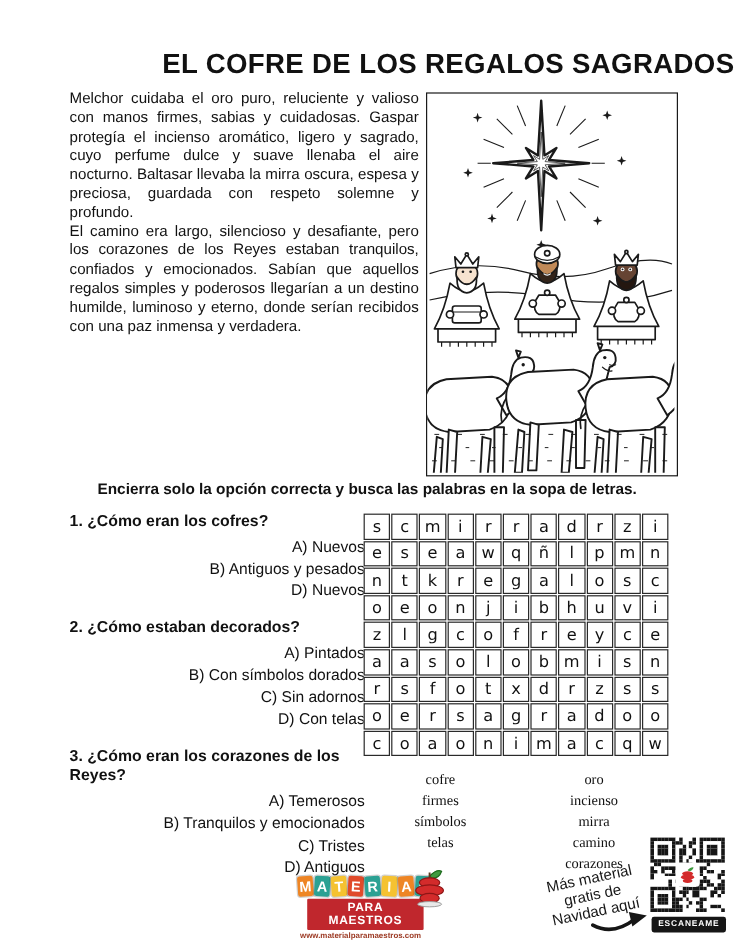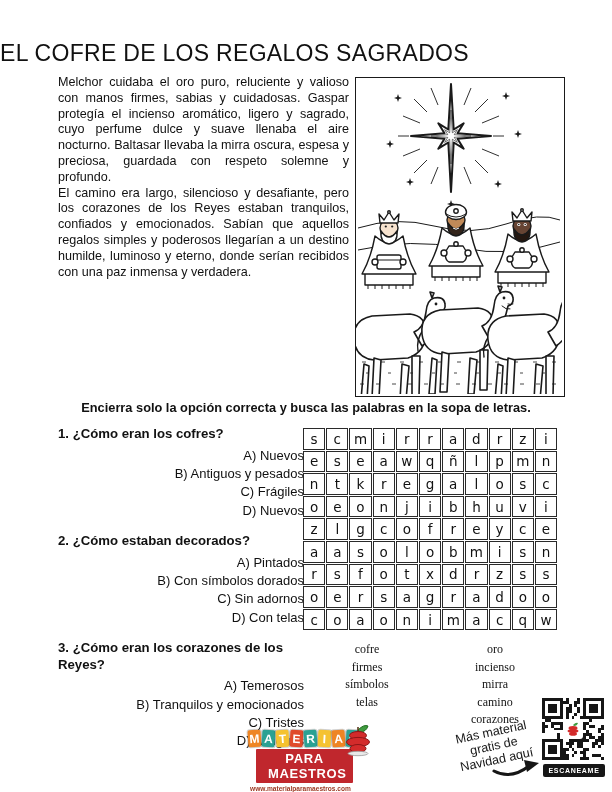--- a/index.html
+++ b/index.html
@@ -4,21 +4,21 @@
 <style>
   * { box-sizing: border-box; margin: 0; padding: 0; }
   html,body { background:#e8e8e8; }
   .page {
     position: relative; width: 612px; height: 792px; margin: 0 auto;
     background: #ffffff; overflow: hidden;
     font-family: "Liberation Sans", sans-serif; color: #111;
   }
   .title {
     position: absolute; top: 40px; left: 0; right: 0;
-    text-align: left; font-size: 23px; font-weight: 400; letter-spacing: .3px;
+    text-align: right; font-size: 23px; font-weight: 700; letter-spacing: .3px;
   }
   .story {
     position: absolute; left: 58px; top: 75px; width: 291px;
     font-size: 12.6px; line-height: 15.8px; text-align: justify;
   }
   .story p { margin: 0; }
   .illo {
     position: absolute; left: 355px; top: 77px; width: 210px; height: 320px;
     border: 1.5px solid #1a1a1a; background: #fff;
   }
@@ -50,21 +50,21 @@
   .tile {
     width: 13px; height: 17px; border-radius: 2px; color: #fff;
     font-weight: 700; font-size: 12px;
     display: inline-flex; align-items: center; justify-content: center;
     box-shadow: 0 0 0 1px rgba(0,0,0,.18);
   }
   .tile:nth-child(odd) { transform: rotate(-4deg); }
   .tile:nth-child(even){ transform: rotate(3deg); }
   .banner {
     margin: 2px 0 0 10px; width: 97px; background: #c0272d; color: #fff;
-    font-weight: 700; font-size: 13px; letter-spacing: .6px;
+    font-weight: 700; font-size: 10px; letter-spacing: .6px;
     text-align: center; padding: 2px 12px; border-radius: 1px;
   }
   .website { margin: 2px 0 0 4px; font-size: 6.6px; font-weight: 700; color: #9c3a24; }
   .apple-badge { position: absolute; right: 0; top: -4px; }
 
   
   .promo {
     position: absolute; left: 437px; top: 726px; width: 114px;
     transform: rotate(-12deg); text-align: center;
     font-size: 12.6px; line-height: 13.8px; color: #161616;
@@ -214,21 +214,20 @@
     </svg>
   </div>
 
   <div class="instruction">Encierra solo la opción correcta y busca las palabras en la sopa de letras.</div>
 
   <div class="questions">
       <div class="question">
         <div class="q-prompt">1. ¿Cómo eran los cofres?</div>
         <div class="q-option">A) Nuevos</div>
         <div class="q-option">B) Antiguos y pesados</div>
-        <div class="q-option">C) Frágiles</div>
         <div class="q-option">D) Nuevos</div>
       </div>
       <div class="question">
         <div class="q-prompt">2. ¿Cómo estaban decorados?</div>
         <div class="q-option">A) Pintados</div>
         <div class="q-option">B) Con símbolos dorados</div>
         <div class="q-option">C) Sin adornos</div>
         <div class="q-option">D) Con telas</div>
       </div>
       <div class="question">

